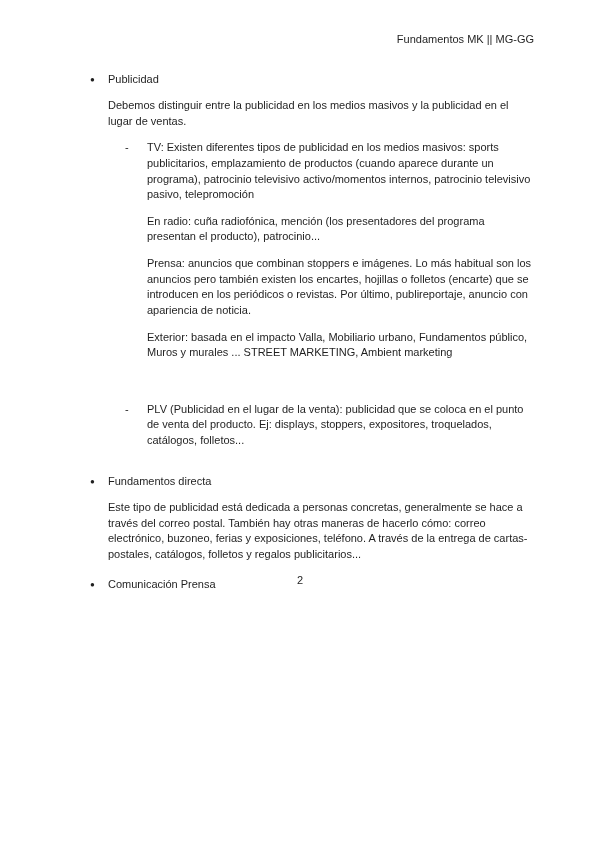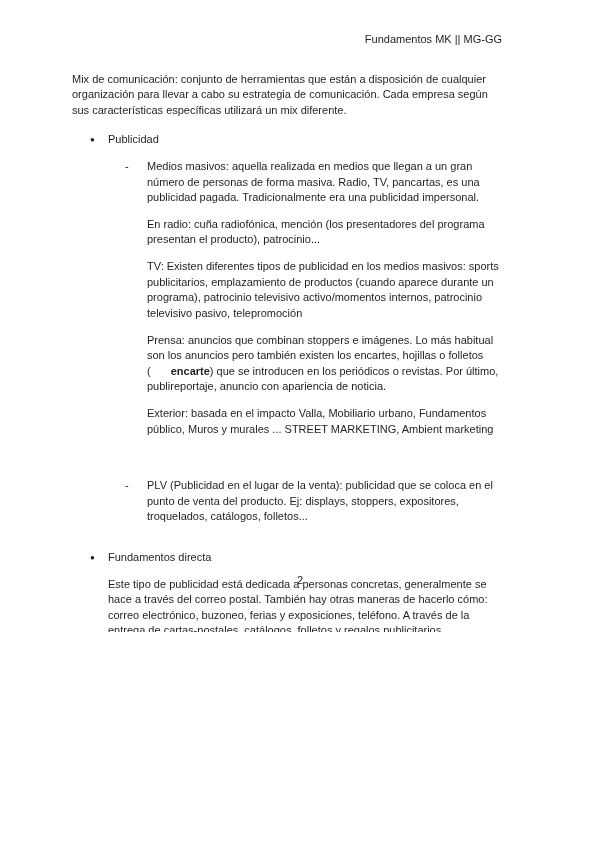--- a/index.html
+++ b/index.html
@@ -7,21 +7,21 @@
   body {
     width: 600px; height: 848px;
     background: #ffffff;
     font-family: "Liberation Sans", sans-serif;
     color: #1f1f1f;
   }
   .page {
     position: relative;
     width: 600px; height: 632px;
     background: #ffffff;
-    padding: 32px 98px 0 72px;
+    padding: 32px 66px 0 72px;
     font-size: 11px;
     line-height: 1.42;
     overflow: hidden;
     border-radius: 28px;
   }
   .header {
     text-align: right;
     margin-bottom: 24px;
     font-size: 11px;
     color: #1f1f1f;
@@ -41,52 +41,51 @@
   .sub-item {
     display: flex;
     margin-left: 17px;
   }
   .sub-item .marker {
     width: 22px;
     flex-shrink: 0;
   }
   .sub-body { flex: 1; min-width: 0; }
   .gap-large { margin-top: 30px; }
-  b { font-weight: bold; margin-left: 20px; }
+  b { font-weight: normal; }
   .page-number {
     position: absolute;
     left: 0; right: 0;
     bottom: 43px;
     text-align: center;
     font-size: 11px;
   }
 </style>
 </head>
 <body>
 
 <div class="page">
 
   <div class="header">
     <span>Fundamentos MK || MG-GG</span>
   </div>
 
-  <p class="para">Mix de comunicación: conjunto de herramientas que están a disposición de cualquier organización para llevar a cabo su estrategia de comunicación. Cada empresa según sus características específicas utilizará un mix diferente.</p>
 
   <div class="bullet-item">
     <span class="marker">●</span>
     <span>Publicidad</span>
   </div>
   <div class="lvl1">
+    <p class="para">Debemos distinguir entre la publicidad en los medios masivos y la publicidad en el lugar de ventas.</p>
 
     <div class="sub-item">
       <span class="marker">-</span>
       <div class="sub-body">
-        <p class="para">Medios masivos: aquella realizada en medios que llegan a un gran número de personas de forma masiva. Radio, TV, pancartas, es una publicidad pagada. Tradicionalmente era una publicidad impersonal.</p>
+        <p class="para">TV: Existen diferentes tipos de publicidad en los medios masivos: sports publicitarios, emplazamiento de productos (cuando aparece durante un programa), patrocinio televisivo activo/momentos internos, patrocinio televisivo pasivo, telepromoción</p>
         <p class="para">En radio: cuña radiofónica, mención (los presentadores del programa presentan el producto), patrocinio...</p>
-        <p class="para">TV: Existen diferentes tipos de publicidad en los medios masivos: sports publicitarios, emplazamiento de productos (cuando aparece durante un programa), patrocinio televisivo activo/momentos internos, patrocinio televisivo pasivo, telepromoción</p>
         <p class="para"><span>Prensa: anuncios que combinan stoppers e imágenes. Lo más habitual son los anuncios pero también existen los encartes, hojillas o folletos (</span><b>encarte</b><span>) que se introducen en los periódicos o revistas. Por último, publireportaje, anuncio con apariencia de noticia.</span></p>
         <p class="para">Exterior: basada en el impacto Valla, Mobiliario urbano, Fundamentos público, Muros y murales ... STREET MARKETING, Ambient marketing</p>
       </div>
     </div>
 
     <div class="sub-item gap-large">
       <span class="marker">-</span>
       <div class="sub-body">
         <p class="para">PLV (Publicidad en el lugar de la venta): publicidad que se coloca en el punto de venta del producto. Ej: displays, stoppers, expositores, troquelados, catálogos, folletos...</p>
       </div>

